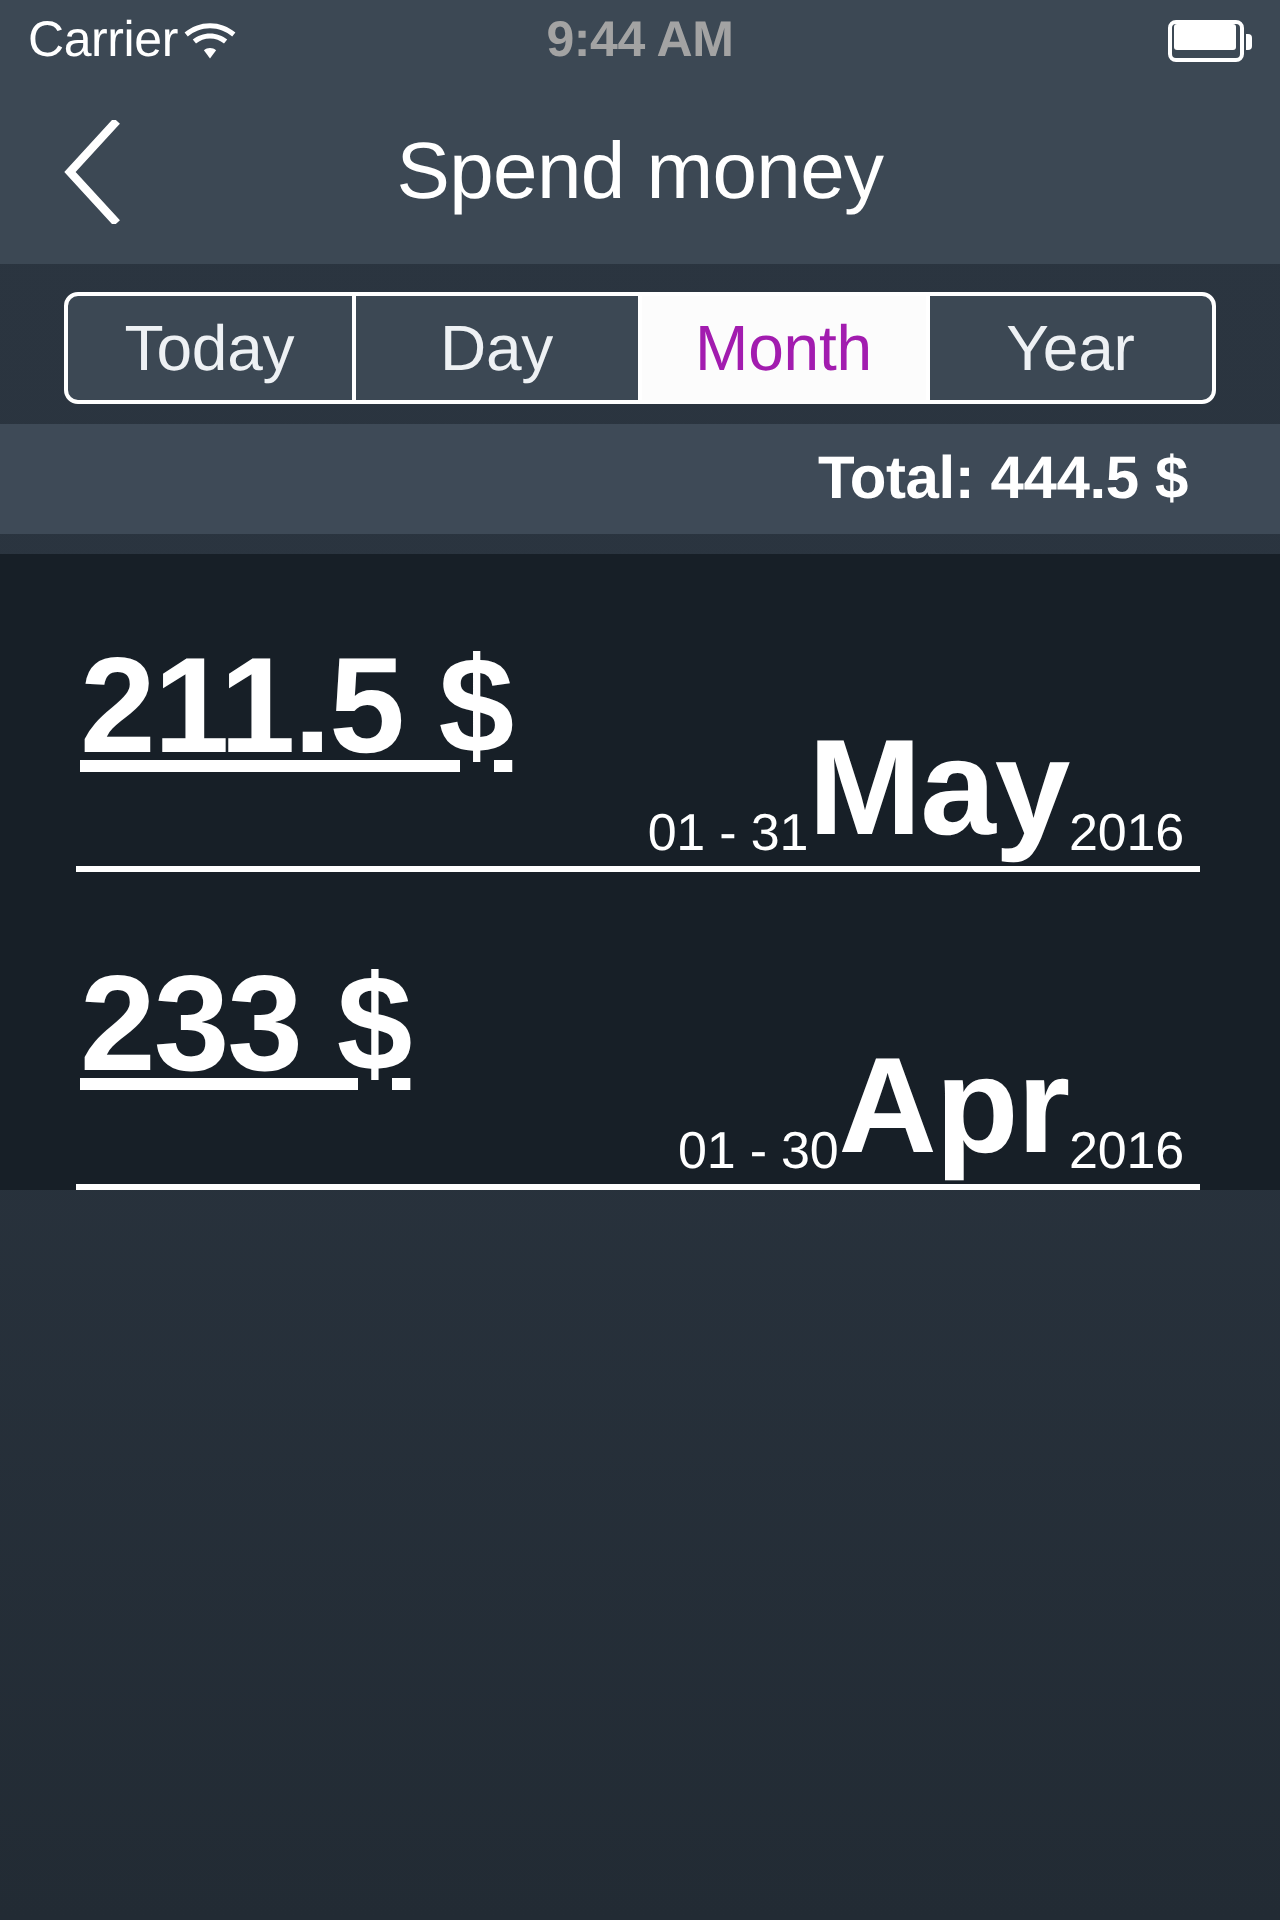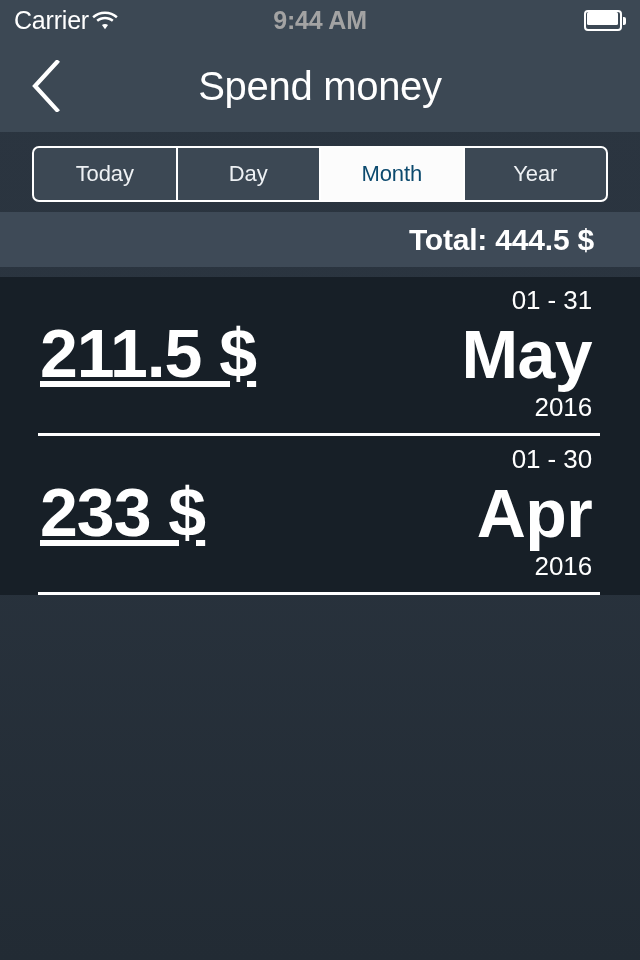--- a/index.html
+++ b/index.html
@@ -64,26 +64,26 @@
   
   .segmented {
     position:absolute; top:146px; left:32px;
     width:576px; height:56px;
     border:2px solid #ffffff; border-radius:7px;
     display:flex; overflow:hidden;
     background:#3c4854;
   }
   .segment {
     flex:1 1 0; display:flex; align-items:center; justify-content:center;
-    color:#eef1f4; font-size:22px; letter-spacing:-0.1px;
+    color:#eef1f4; font-size:32px; letter-spacing:-0.1px;
     border-right:2px solid #ffffff;
     cursor:pointer; background:transparent;
   }
   .segment:last-child { border-right:none; }
-  .segment.is-selected { background:#fcfcfc; color:#0c4a6e; }
+  .segment.is-selected { background:#fcfcfc; color:#a21caf; }
 
   
   .total-bar {
     position:absolute; top:212px; left:0; width:640px; height:55px;
     background:#3e4a57;
     display:flex; align-items:center; justify-content:flex-end;
     padding-right:46px;
     padding-left:12px;
   }
   .total-text { color:#ffffff; font-size:30px; font-weight:bold; letter-spacing:-0.2px; }
@@ -100,21 +100,21 @@
   }
   .row-amount {
     position:absolute; left:40px; top:50%; transform:translateY(-50%);
     color:#ffffff; font-size:68px; font-weight:bold; letter-spacing:-1px;
     line-height:1;
     margin-top:-4px;
     text-decoration:underline;
   }
   .row-date {
     position:absolute; right:48px; top:0; height:159px;
-    display:flex; flex-direction:column; align-items:flex-end; justify-content:center;
+    display:flex; flex-direction:row; align-items:flex-end; justify-content:center;
     padding-bottom:4px;
   }
   .date-range { color:#ffffff; font-size:26px; line-height:1.18; letter-spacing:-0.1px; }
   .date-month { color:#ffffff; font-size:68px; font-weight:bold; line-height:1.12; letter-spacing:-0.6px; }
   .date-year { color:#ffffff; font-size:26px; line-height:1.2; letter-spacing:-0.1px; }
   .row-divider {
     position:absolute; left:38px; bottom:0; width:562px; height:3px;
     background:#ffffff;
   }
 </style>

